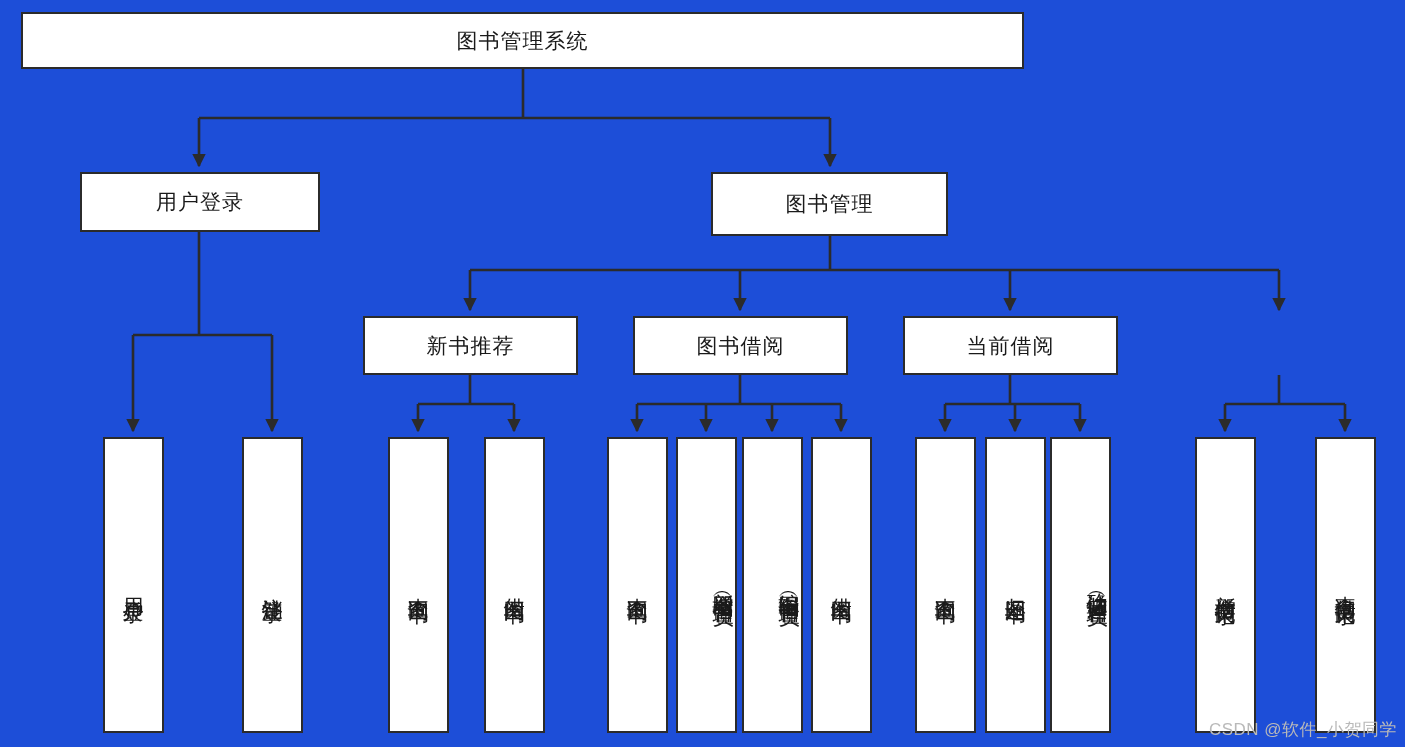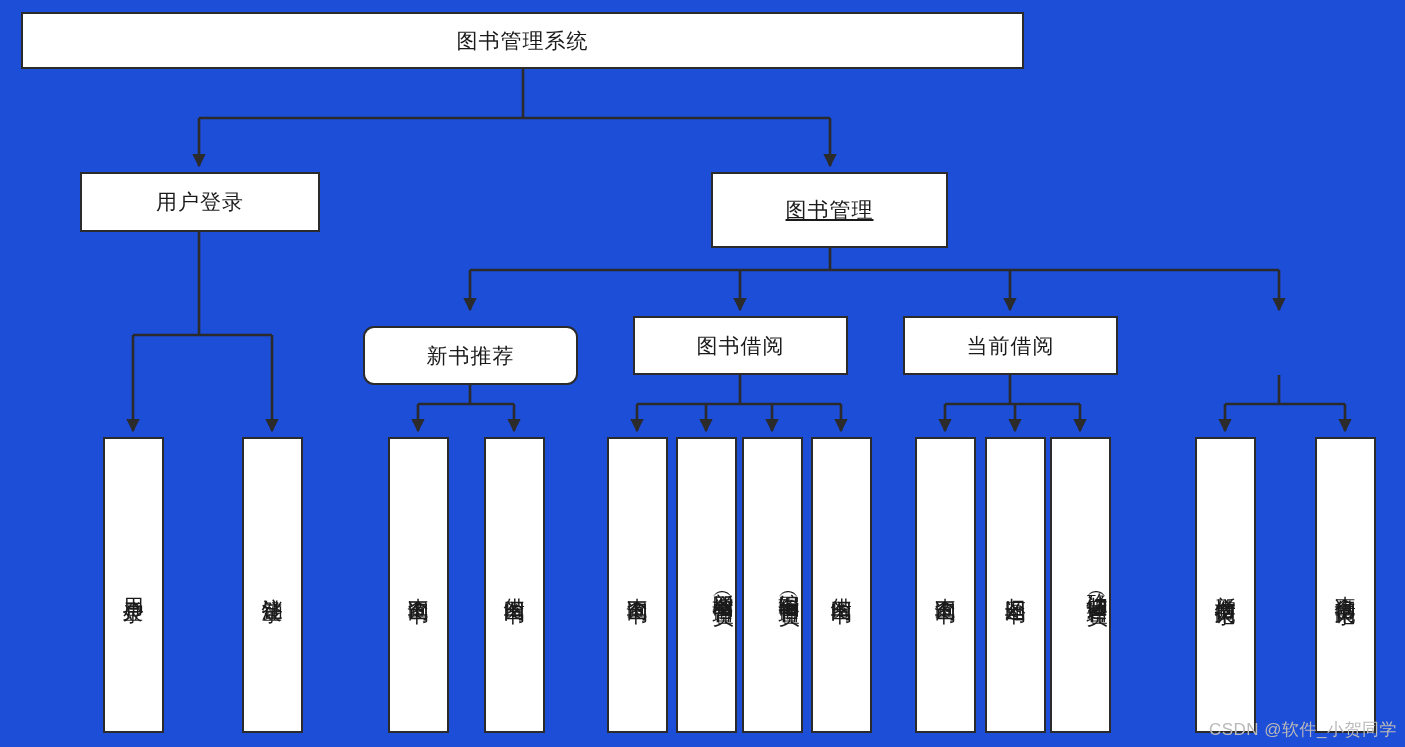--- a/index.html
+++ b/index.html
@@ -129,25 +129,25 @@
   </svg>
 
   <div class="node horiz" style="left:21px; top:12px; width:1003px; height:57px;">
     <span class="label">图书管理系统</span>
   </div>
 
   <div class="node horiz" style="left:80px; top:172px; width:240px; height:60px;">
     <span class="label">用户登录</span>
   </div>
 
-  <div class="node horiz" style="left:711px; top:172px; width:237px; height:76px;text-decoration:underline;">
+  <div class="node horiz" style="left:711px; top:172px; width:237px; height:64px;">
     <span class="label">图书管理</span>
   </div>
 
-  <div class="node horiz" style="left:363px; top:326px; width:215px; height:59px;border-radius:11px;">
+  <div class="node horiz" style="left:363px; top:316px; width:215px; height:59px;">
     <span class="label">新书推荐</span>
   </div>
 
   <div class="node horiz" style="left:633px; top:316px; width:215px; height:59px;">
     <span class="label">图书借阅</span>
   </div>
 
   <div class="node horiz" style="left:903px; top:316px; width:215px; height:59px;">
     <span class="label">当前借阅</span>
   </div>

